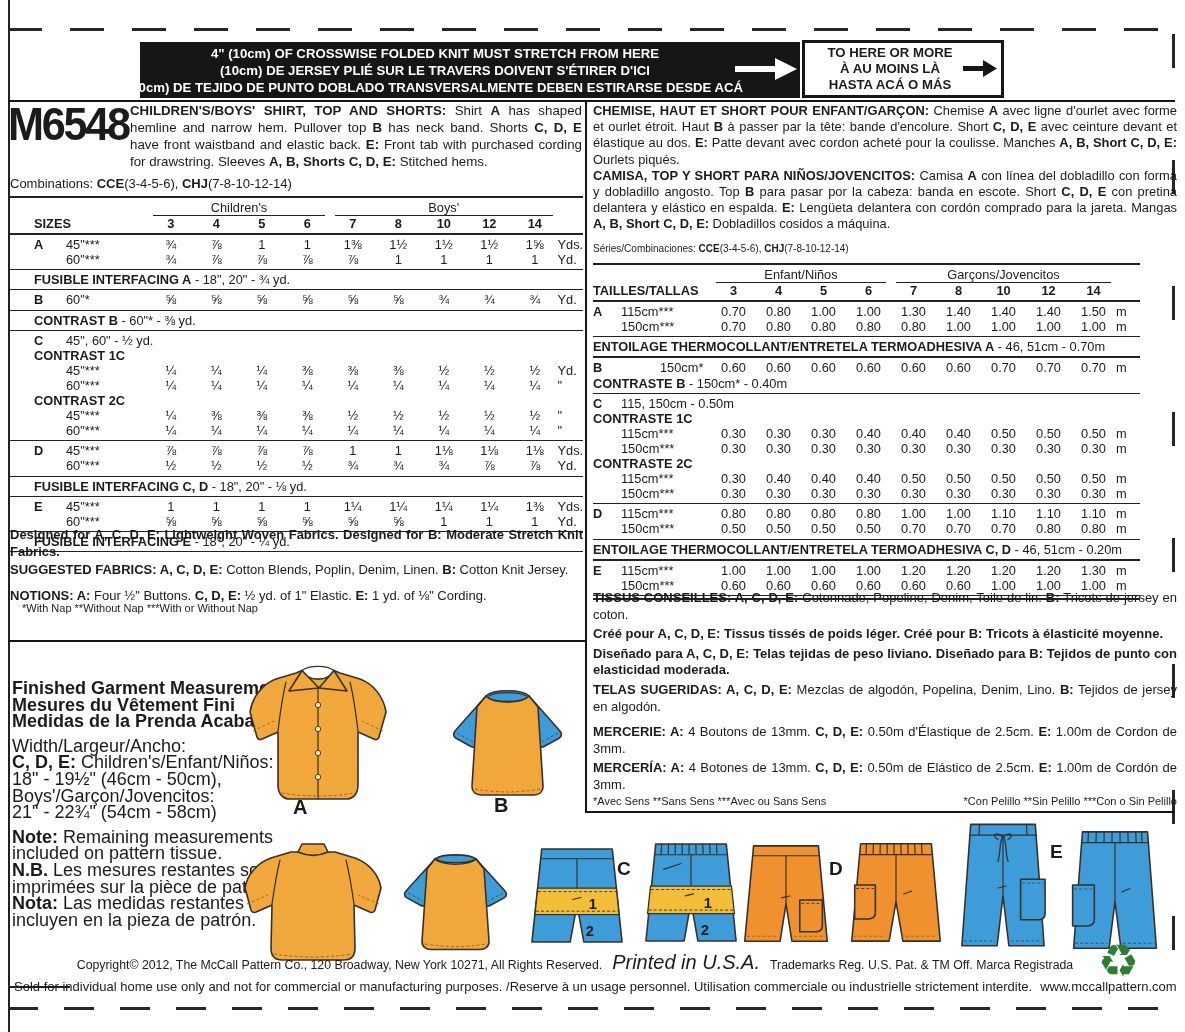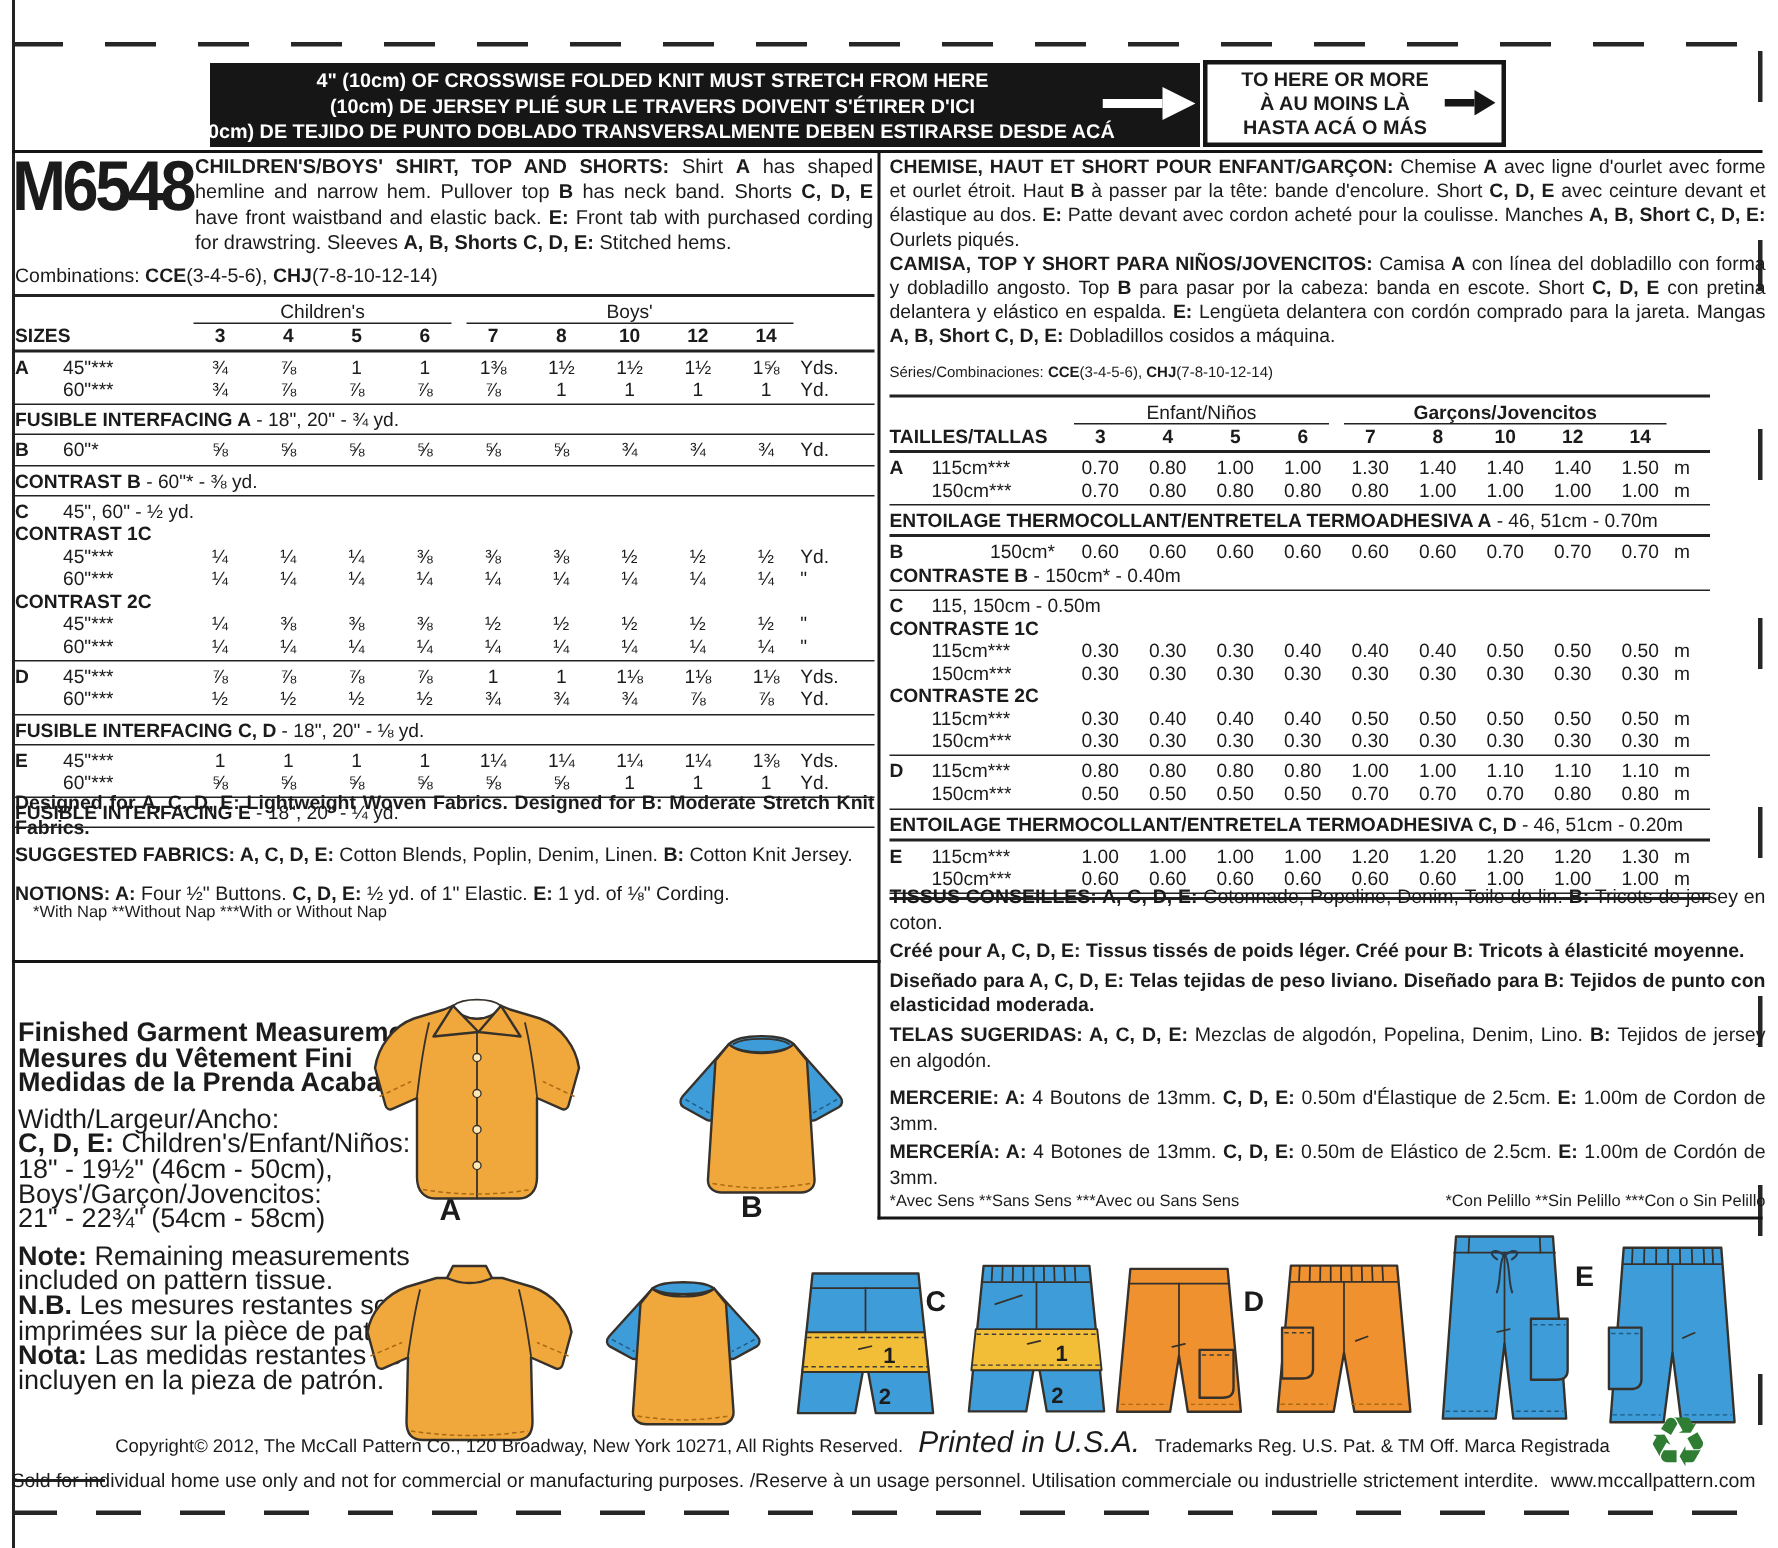--- a/index.html
+++ b/index.html
@@ -35,21 +35,21 @@
       transform:scaleX(.92);transform-origin:left top;line-height:1;}
   .desc-en{left:130px;top:103px;width:452px;font-size:13.3px;line-height:16.9px;text-align:justify;}
   .desc-intl{left:593px;top:103px;width:584px;font-size:12.9px;line-height:16.2px;text-align:justify;}
   .combos{left:10px;top:176px;font-size:13px;}
   .series{left:593px;top:243px;font-size:10px;}
   
   .ytable{display:block;}
   .imperial{left:10px;top:194px;width:573px;}
   .metric{left:593px;top:261px;width:547px;}
   .trow{display:grid;align-items:baseline;font-size:12.8px;line-height:15.1px;}
-  .imperial .trow{grid-template-columns:32px 82px repeat(9,45.5px) 45px;}
+  .imperial .trow{grid-template-columns:32px 82px repeat(9,45.5px) 45px;padding-left:24px;}
   .metric .trow{grid-template-columns:28px 90px repeat(9,45px) 22px;}
   .tc{white-space:nowrap;}
   .tc.val{text-align:center;}
   .tc.lab{font-weight:bold;}
   .tc.grp{text-align:center;border-bottom:1.4px solid #222;margin:0 5px;padding-bottom:0px;}
   .t-hr{height:1px;background:#222;margin:2px 0;}
   .t-hr.thick{height:2px;}
   
   .fab-en{left:10px;top:527px;width:573px;}
   .fab-intl{left:593px;top:590px;width:584px;}
@@ -75,21 +75,21 @@
   svg .st-w{fill:none;stroke:var(--stitch_warm);stroke-width:1;stroke-dasharray:3 2.2;}
   svg .st-b{fill:none;stroke:var(--stitch_blue);stroke-width:1;stroke-dasharray:3 2.2;}
   svg .st-d{fill:none;stroke:#3c3c3c;stroke-width:1;stroke-dasharray:3 2.2;}
   svg .btn{fill:#FBE8B4;stroke:var(--outline);stroke-width:.9;}
   svg .num{font-family:"Liberation Sans",sans-serif;font-weight:bold;font-size:15px;fill:#1d1d1d;}
   
   .footer1{left:60px;top:951px;width:1030px;display:flex;justify-content:center;
       align-items:baseline;gap:10px;white-space:nowrap;}
   .footer1 .f-copy,.footer1 .f-tm{font-size:12.3px;}
   .footer1 .f-printed{font-size:20px;font-style:italic;}
-  .footer2{left:14px;top:979px;width:1150px;display:flex;justify-content:center;
+  .footer2{left:14px;top:979px;width:1150px;display:flex;
       gap:8px;font-size:13px;white-space:nowrap;}
   .recycle{left:1098px;top:938px;font-size:46px;line-height:1;color:var(--recycle_green);
       font-family:"DejaVu Sans",sans-serif;font-weight:bold;}
 </style>
 </head>
 <body>
 
 <div class="page">
 
   <div class="abs left-border"></div>
@@ -337,21 +337,21 @@
       </div>
       <div class="t-hr"></div>
     </div>
 
   <div class="abs series"><span>Séries/Combinaciones: </span><span class="b">CCE</span><span>(3-4-5-6), </span><span class="b">CHJ</span><span>(7-8-10-12-14)</span></div>
   <div class="abs ytable metric">
       <div class="t-hr thick"></div>
       <div class="trow">
         <div class="tc " style="grid-column: span 2;"></div>
         <div class="tc grp" style="grid-column: span 4;">Enfant/Niños</div>
-        <div class="tc grp" style="grid-column: span 5; font-weight: bold;">Garçons/Jovencitos</div>
+        <div class="tc grp" style="grid-column: span 5;">Garçons/Jovencitos</div>
         <div class="tc " style="grid-column: span 1;"></div>
       </div>
       <div class="trow">
         <div class="tc lab" style="grid-column: span 2;">TAILLES/TALLAS</div>
         <div class="tc val b">3</div>
         <div class="tc val b">4</div>
         <div class="tc val b">5</div>
         <div class="tc val b">6</div>
         <div class="tc val b">7</div>
         <div class="tc val b">8</div>

